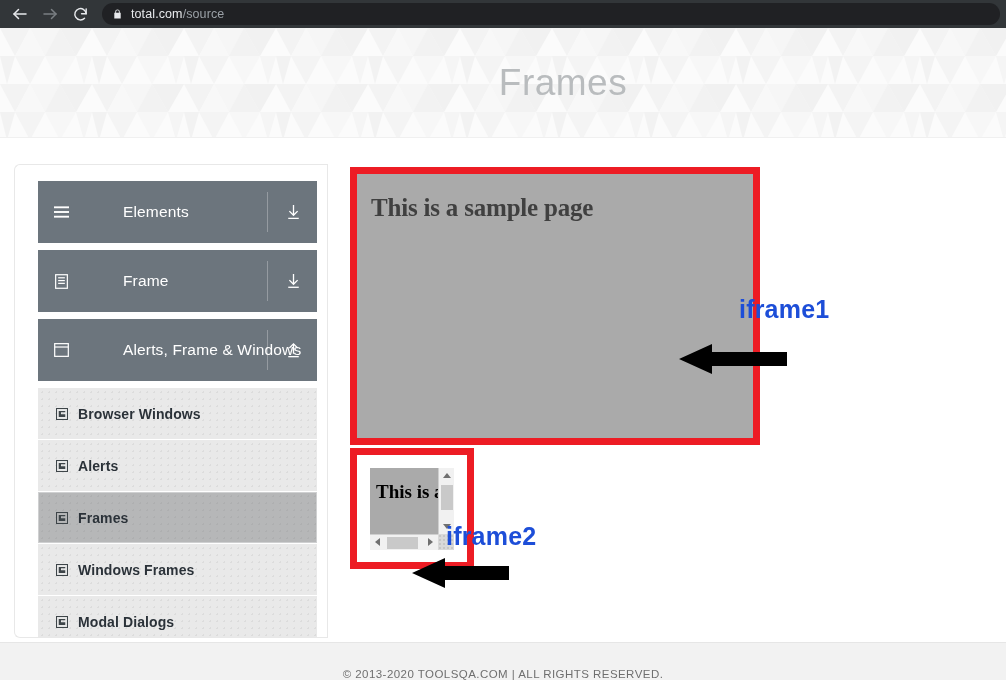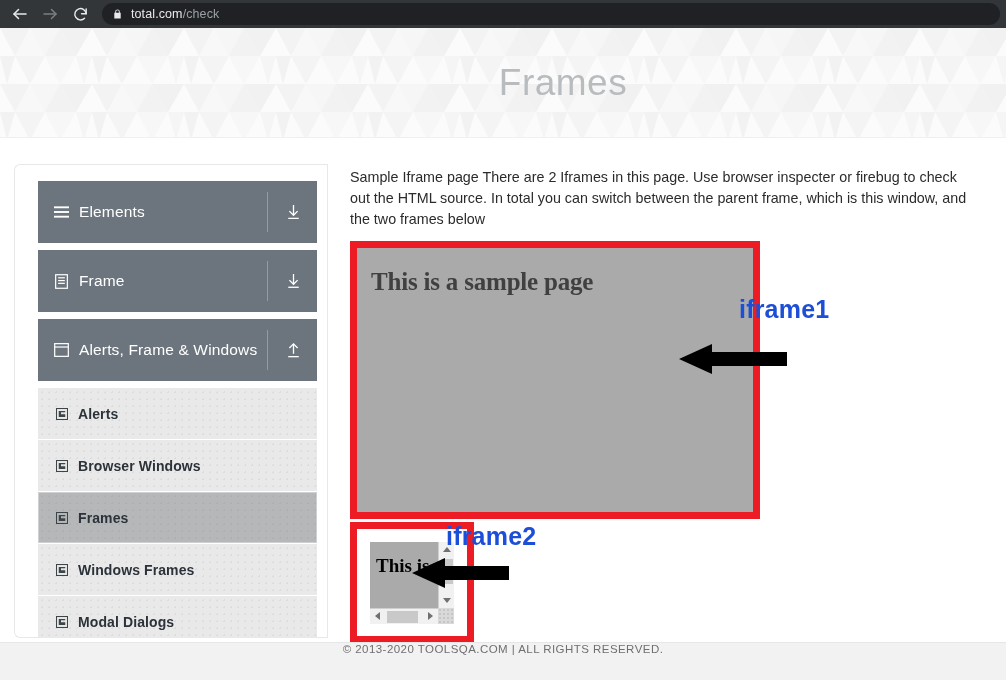--- a/index.html
+++ b/index.html
@@ -126,20 +126,21 @@
     flex: 0 0 auto;
     margin-right: 9px;
     display: flex; align-items: center; justify-content: center;
     color: #fff;
   }
   .group-header .ghead-label {
     font-size: 15.5px;
     font-weight: 400;
     letter-spacing: 0.15px;
     white-space: nowrap;
+    margin-left: 44px;
   }
   .group-header .ghead-sep {
     position: absolute;
     right: 49px;
     top: 11px; bottom: 11px;
     width: 1px;
     background: rgba(255,255,255,0.28);
   }
   .group-header .ghead-toggle {
     position: absolute;
@@ -308,21 +309,21 @@
 
   
   .site-footer {
     position: absolute;
     left: 0; bottom: 0;
     width: 1006px;
     height: 38px;
     background: #f2f2f2;
     border-top: 1px solid #e6e6e6;
     display: flex;
-    align-items: flex-start;
+    align-items: flex-end;
     justify-content: center;
   }
   .footer-text {
     font-size: 11.5px;
     color: #6f6f6f;
     letter-spacing: 0.45px;
   }
 </style>
 </head>
 <body>
@@ -345,21 +346,21 @@
       <path d="M20 11a8 8 0 1 0-2.3 6.3"></path>
         <polyline points="20,4 20,11 13.5,11"></polyline>
     </svg>
   </div>
   <div class="omnibox">
     <span class="lock-icon">
       <svg width="11" height="12" viewBox="0 0 24 24" fill="currentColor">
         <path d="M17 9V7a5 5 0 0 0-10 0v2H5v13h14V9h-2zm-8-2a3 3 0 0 1 6 0v2H9V7z"></path>
       </svg>
     </span>
-    <span class="url-text"><span>total.com</span><span class="url-path">/check</span></span>
+    <span class="url-text"><span>total.com</span><span class="url-path">/source</span></span>
   </div>
 </div>
 
 <div class="page">
 
   <div class="site-header">
     <svg class="tri-pattern" width="1006" height="110" viewBox="0 0 1006 110" preserveAspectRatio="none">
       <defs>
         <pattern id="tp" width="92" height="56" patternUnits="userSpaceOnUse">
           <rect width="92" height="56" fill="#fbfbfb"></rect>
@@ -442,30 +443,30 @@
         </div>
 
         <div class="submenu">
           <div class="sub-item">
             <span class="sub-icon">
               <svg width="12" height="12" viewBox="0 0 14 14" fill="none" stroke="currentColor" stroke-width="1.2">
                   <rect x="0.6" y="0.6" width="12.8" height="12.8"></rect>
                   <path d="M3.2 3.4 h7.6 v1.6 h-5 v2.2 h5 v3.4 h-7.6" fill="currentColor" stroke="none"></path>
                 </svg>
             </span>
-            <span class="sub-label">Alerts</span>
+            <span class="sub-label">Browser Windows</span>
           </div>
           <div class="sub-item">
             <span class="sub-icon">
               <svg width="12" height="12" viewBox="0 0 14 14" fill="none" stroke="currentColor" stroke-width="1.2">
                   <rect x="0.6" y="0.6" width="12.8" height="12.8"></rect>
                   <path d="M3.2 3.4 h7.6 v1.6 h-5 v2.2 h5 v3.4 h-7.6" fill="currentColor" stroke="none"></path>
                 </svg>
             </span>
-            <span class="sub-label">Browser Windows</span>
+            <span class="sub-label">Alerts</span>
           </div>
           <div class="sub-item active">
             <span class="sub-icon">
               <svg width="12" height="12" viewBox="0 0 14 14" fill="none" stroke="currentColor" stroke-width="1.2">
                   <rect x="0.6" y="0.6" width="12.8" height="12.8"></rect>
                   <path d="M3.2 3.4 h7.6 v1.6 h-5 v2.2 h5 v3.4 h-7.6" fill="currentColor" stroke="none"></path>
                 </svg>
             </span>
             <span class="sub-label">Frames</span>
           </div>
@@ -489,21 +490,20 @@
           </div>
         </div>
 
       </div>
     </div>
 
     <div class="divider-col"></div>
 
     <div class="main-col">
 
-      <p class="intro-text">Sample Iframe page There are 2 Iframes in this page. Use browser inspecter or firebug to check out the HTML source. In total you can switch between the parent frame, which is this window, and the two frames below</p>
 
       <div class="frame-box-1">
         <div class="iframe-content">
           <div class="iframe-heading">This is a sample page</div>
         </div>
       </div>
 
       <div class="frame-box-2">
         <div class="mini-frame">
           <div class="mini-frame-text">This is a</div>

